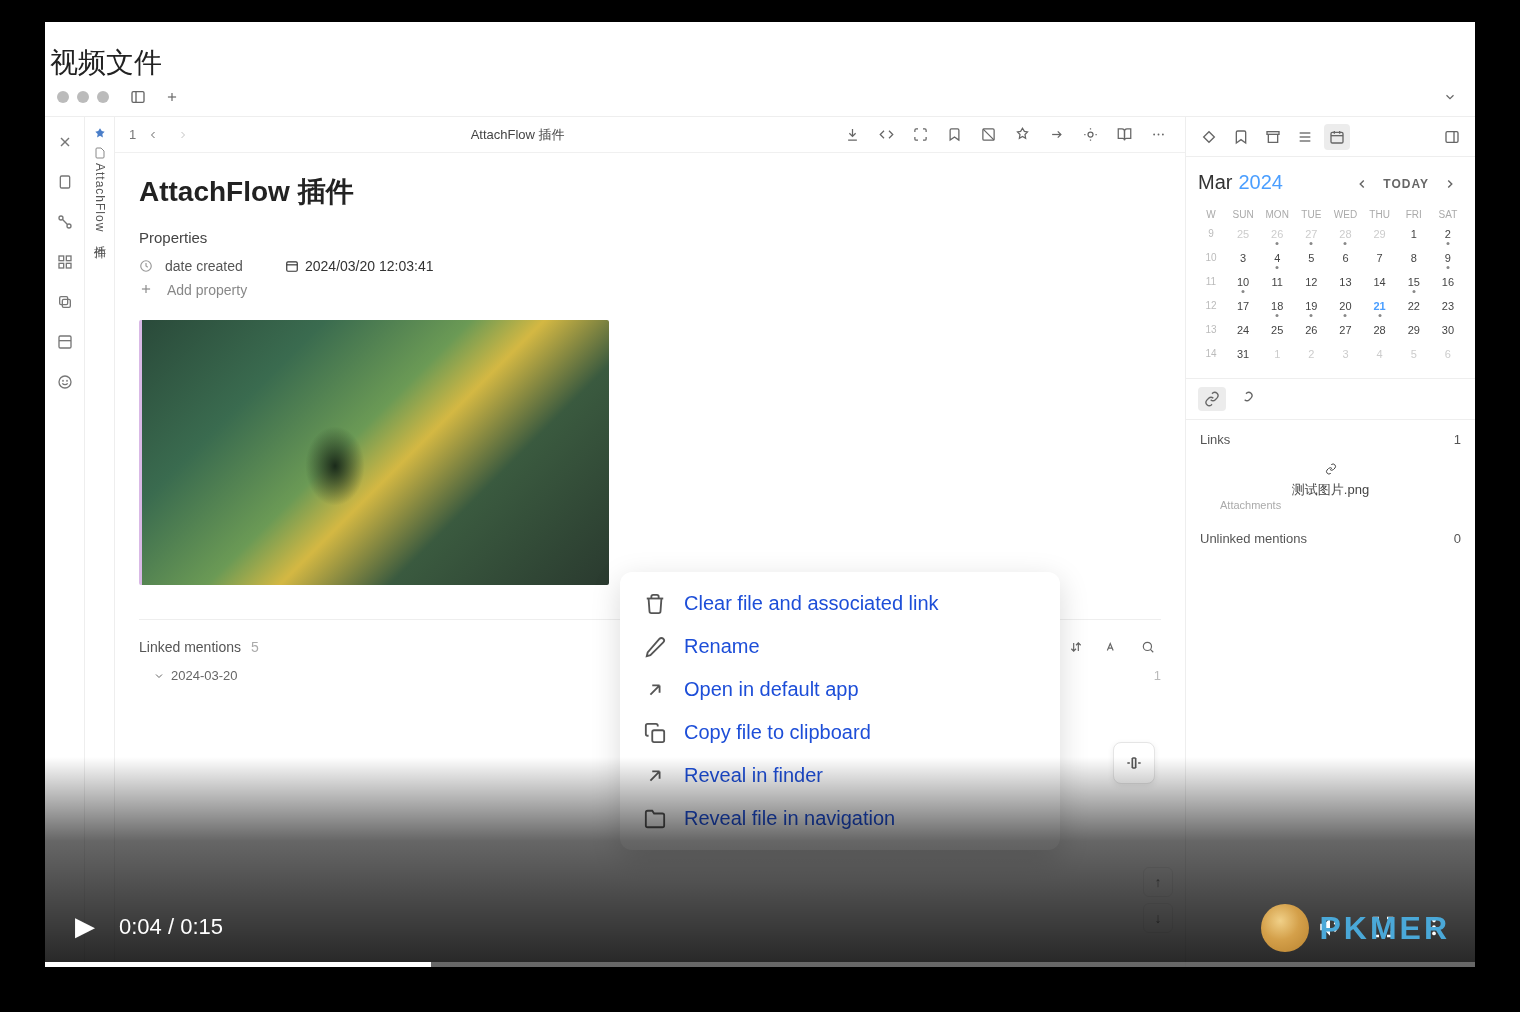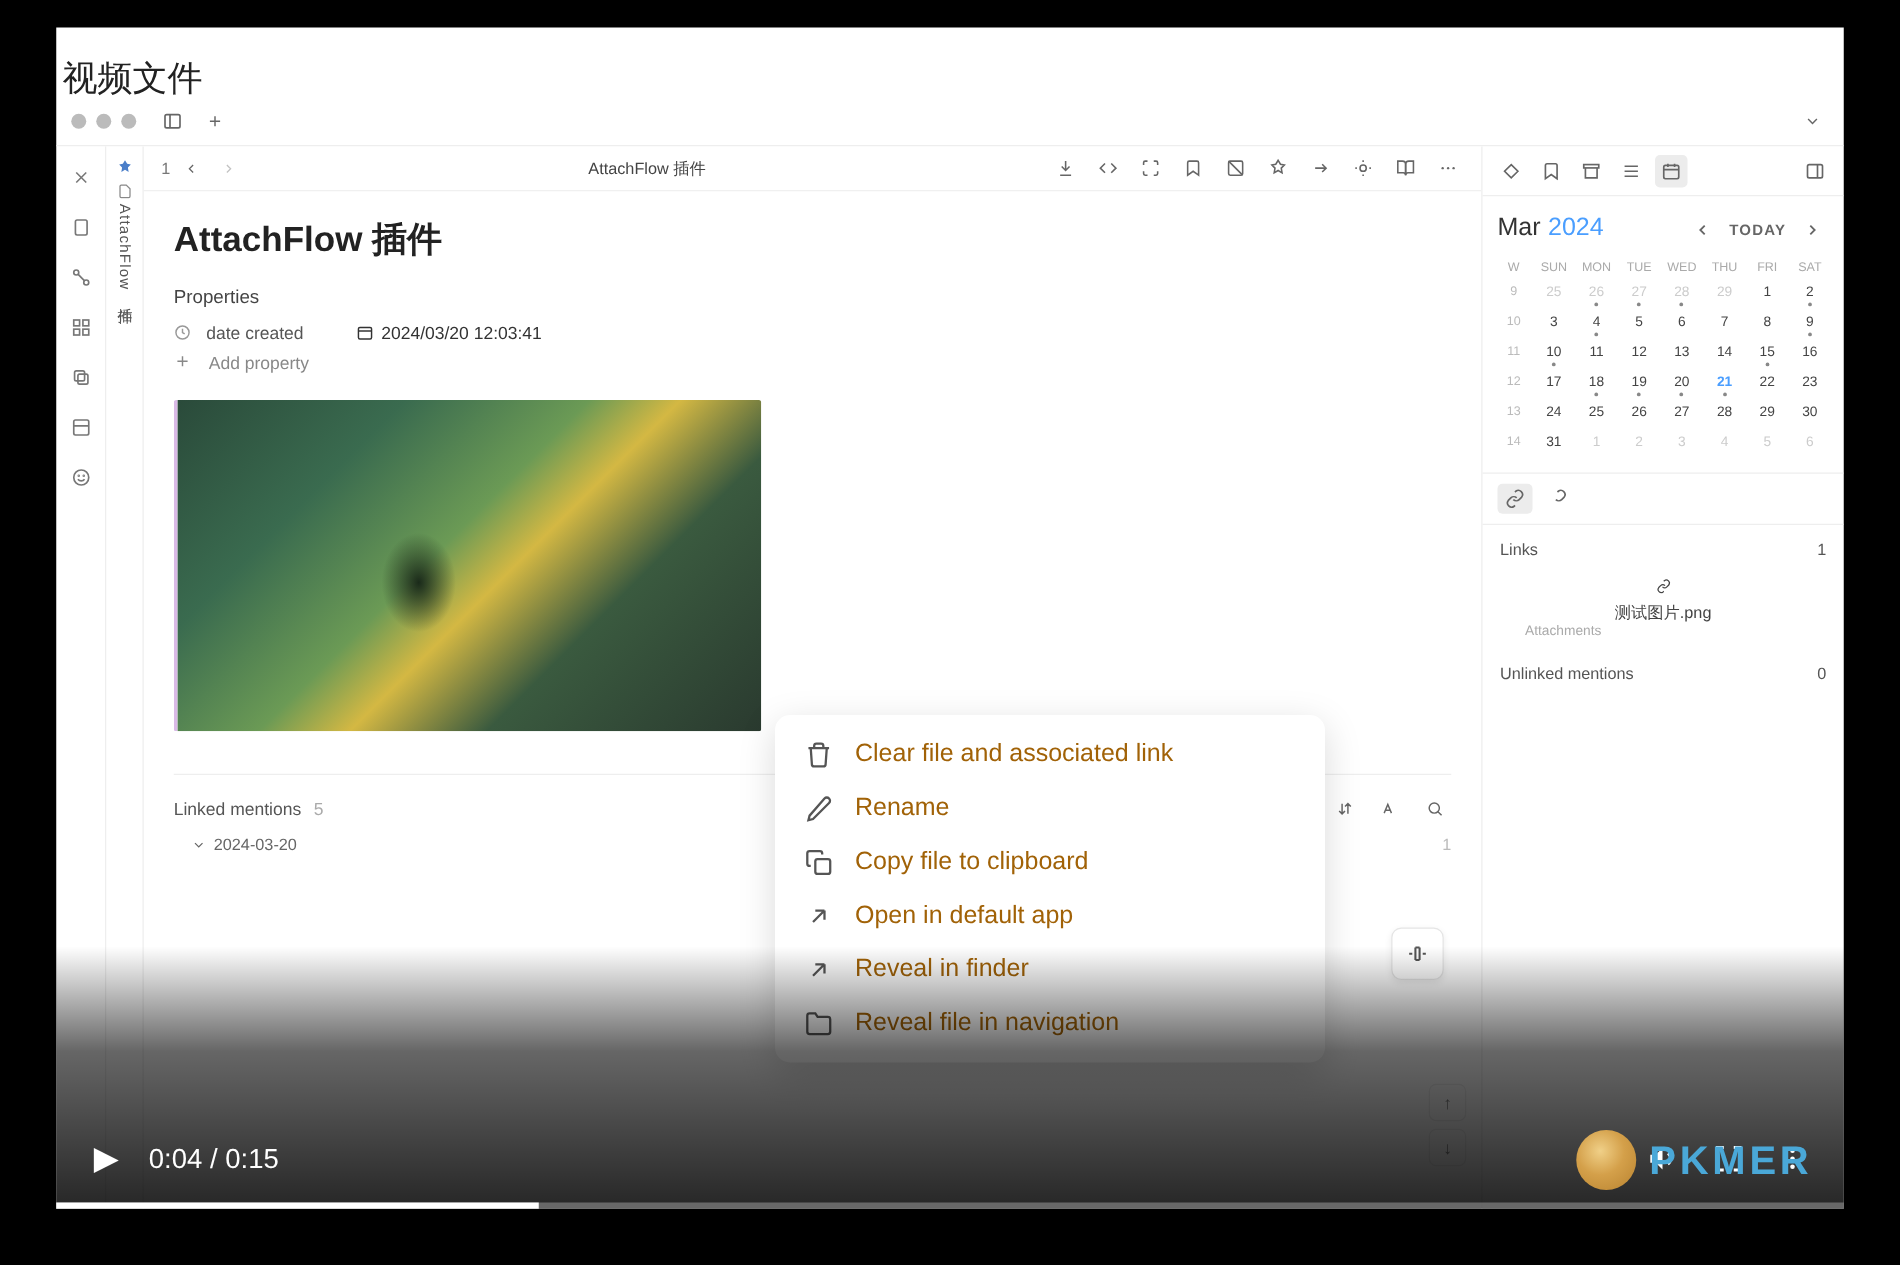--- a/index.html
+++ b/index.html
@@ -58,21 +58,21 @@
 .links-tabs { padding: 8px 12px; display: flex; gap: 6px; border-bottom: 1px solid #eee; }
 .links-tabs .lt-btn { width: 28px; height: 24px; display:flex; align-items:center; justify-content:center; border-radius:4px; color:#666; }
 .links-tabs .lt-btn.active { background:#ececec; }
 .links-body { padding: 12px 14px; font-size: 13px; }
 .links-header { display: flex; justify-content: space-between; color: #555; margin-bottom: 10px; text-align: center; }
 .link-item { padding: 6px 0; }
 .link-item .name { color: #444; display:flex; align-items:center; gap:6px;flex-direction:column; }
 .link-item .sub { color: #aaa; font-size: 11px; padding-left: 20px; }
 .unlinked { display: flex; justify-content: space-between; color: #555; margin-top: 14px; }
 .context-menu { position: absolute; left: 575px; top: 495px; width: 440px; background: #fff; border-radius: 12px; box-shadow: 0 8px 30px rgba(0,0,0,0.15); padding: 10px 0; z-index: 20; }
-.menu-item { display: flex; align-items: center; gap: 18px; padding: 10px 24px; font-size: 20px; color: #a16207; cursor: pointer; }
+.menu-item { display: flex; align-items: center; gap: 18px; padding: 10px 24px; font-size: 20px; color: #1d4ed8; cursor: pointer; }
 .menu-item .mi-icon { width: 22px; color: #555; }
 .float-btn { position: absolute; right: 320px; top: 665px; width: 42px; height: 42px; background: #fff; border: 1px solid #e5e5e5; border-radius: 8px; display:flex; align-items:center; justify-content:center; color:#555; box-shadow: 0 2px 6px rgba(0,0,0,0.08); }
 .scroll-btns { position: absolute; right: 302px; top: 790px; display:flex; flex-direction:column; gap:6px; }
 .scroll-btns .sb { width:30px; height:30px; background:#fff; border:1px solid #eee; border-radius:6px; display:flex; align-items:center; justify-content:center; color:#888; font-size:14px; }
 .video-overlay { position: absolute; left: 45px; right: 45px; bottom: 45px; height: 210px; background: linear-gradient(to top, rgba(0,0,0,0.85) 0%, rgba(0,0,0,0.6) 60%, rgba(0,0,0,0) 100%); z-index: 30; display: flex; flex-direction: column; justify-content: flex-end; }
 .video-controls { display: flex; align-items: center; padding: 12px 30px 20px; gap: 24px; color: #fff; }
 .play-btn { font-size: 26px; }
 .time-display { font-size: 22px; }
 .vc-right { margin-left: auto; display: flex; gap: 28px; align-items: center; font-size: 22px; }
 .progress { height: 5px; background: rgba(255,255,255,0.3); position: relative; margin: 0 0px; }
@@ -502,33 +502,33 @@
           <span class="mi-icon">
             <svg width="22" height="22" viewBox="0 0 24 24" fill="none" stroke="currentColor" stroke-width="2">
               <path d="M17 3a2.8 2.8 0 0 1 4 4L7 21l-4 1 1-4z"></path>
             </svg>
           </span>
           <span>Rename</span>
         </div>
         <div class="menu-item">
           <span class="mi-icon">
             <svg width="22" height="22" viewBox="0 0 24 24" fill="none" stroke="currentColor" stroke-width="2">
-              <rect x="9" y="9" width="13" height="13" rx="2"></rect>
-              <path d="M5 15H4a2 2 0 0 1-2-2V4a2 2 0 0 1 2-2h9a2 2 0 0 1 2 2v1"></path>
+              <path d="M7 17L17 7M17 7H9M17 7v8"></path>
             </svg>
           </span>
-          <span>Copy file to clipboard</span>
+          <span>Open in default app</span>
         </div>
         <div class="menu-item">
           <span class="mi-icon">
             <svg width="22" height="22" viewBox="0 0 24 24" fill="none" stroke="currentColor" stroke-width="2">
-              <path d="M7 17L17 7M17 7H9M17 7v8"></path>
+              <rect x="9" y="9" width="13" height="13" rx="2"></rect>
+              <path d="M5 15H4a2 2 0 0 1-2-2V4a2 2 0 0 1 2-2h9a2 2 0 0 1 2 2v1"></path>
             </svg>
           </span>
-          <span>Open in default app</span>
+          <span>Copy file to clipboard</span>
         </div>
         <div class="menu-item">
           <span class="mi-icon">
             <svg width="22" height="22" viewBox="0 0 24 24" fill="none" stroke="currentColor" stroke-width="2">
               <path d="M7 17L17 7M17 7H9M17 7v8"></path>
             </svg>
           </span>
           <span>Reveal in finder</span>
         </div>
         <div class="menu-item">

